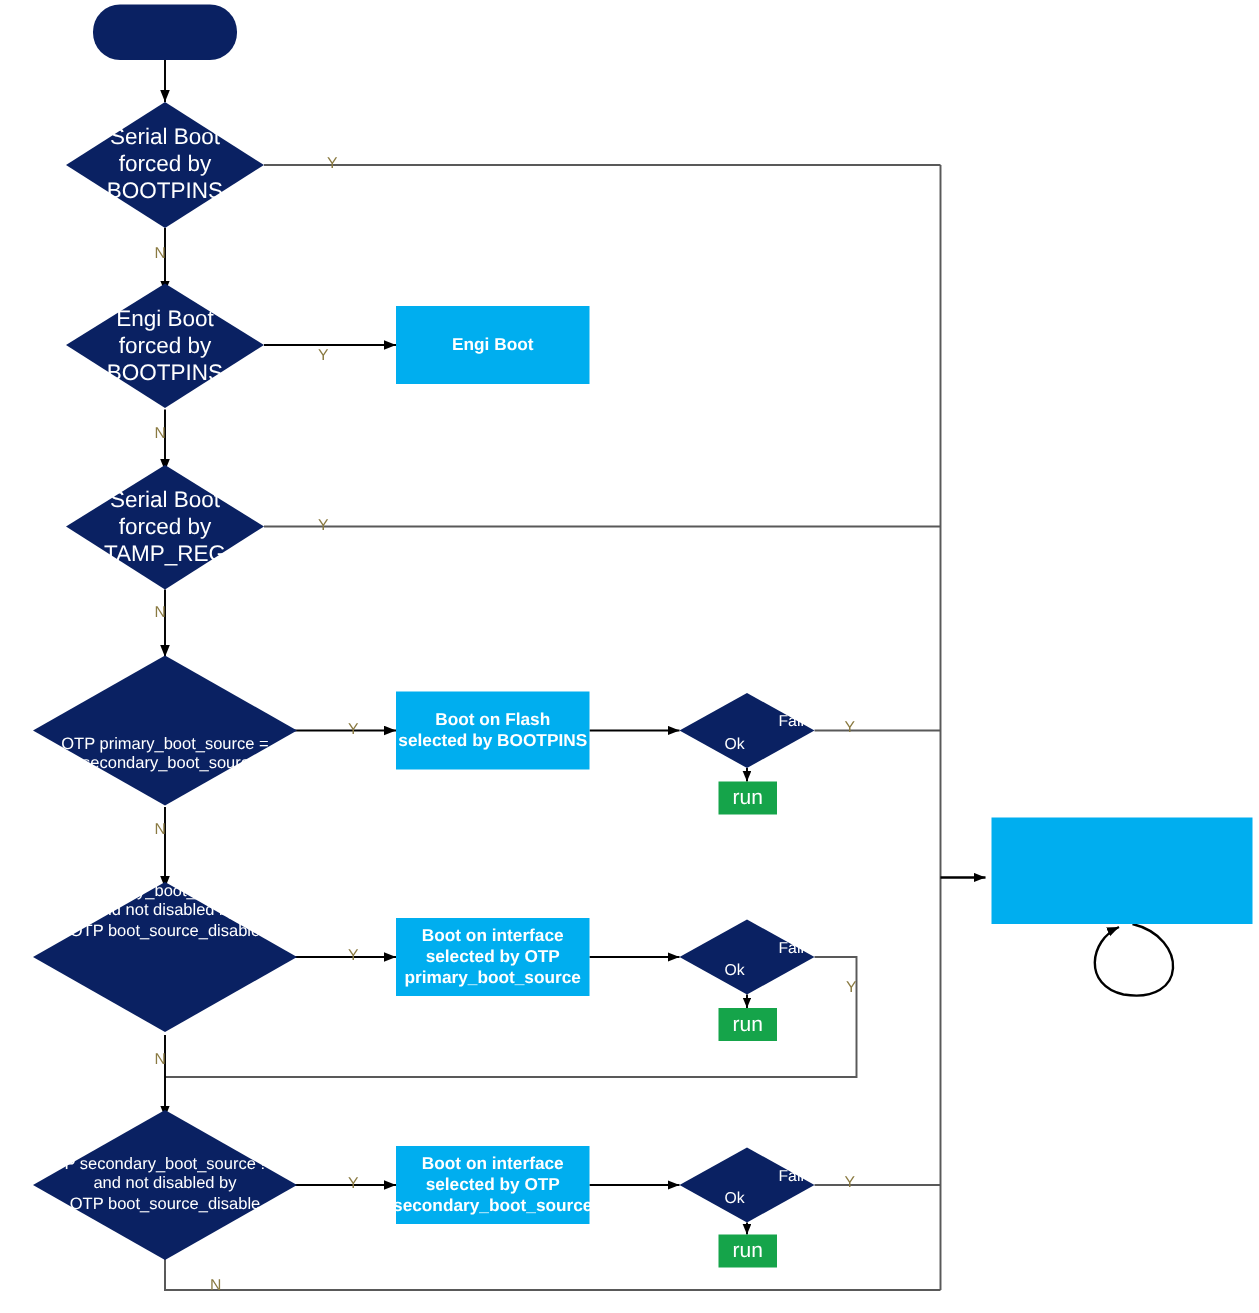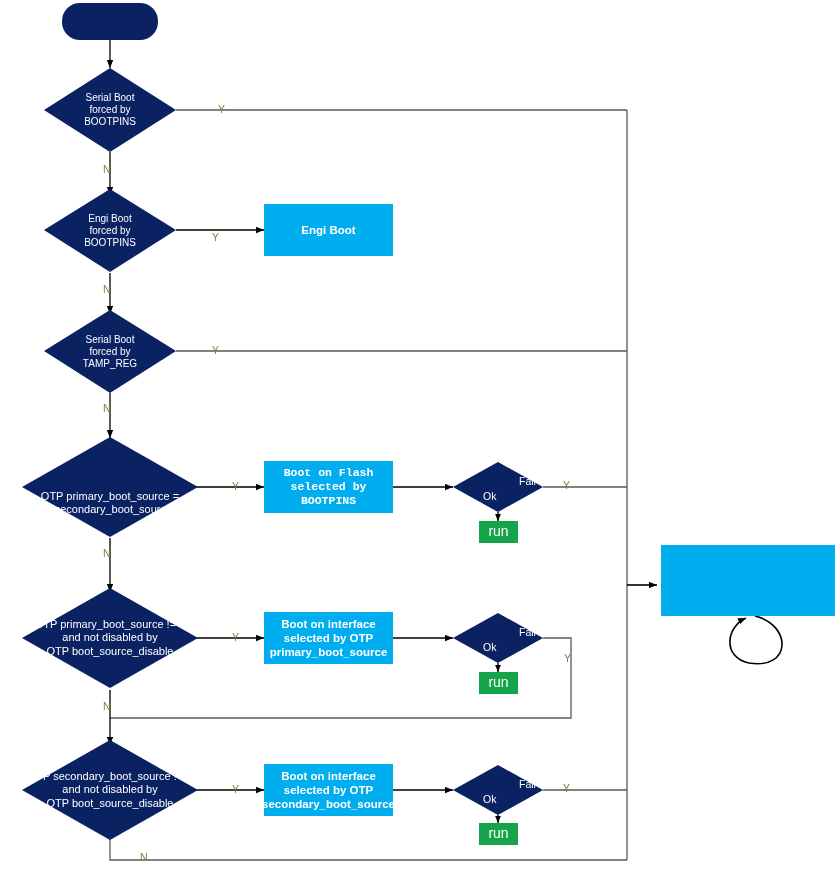--- a/index.html
+++ b/index.html
@@ -29,21 +29,21 @@
     display: flex;
     align-items: center;
     justify-content: center;
     text-align: center;
     color: #ffffff;
     pointer-events: none;
     white-space: pre-line;
     line-height: 1.22;
   }
   .lbl-terminator { font-size: 11.5px; }
-  .lbl-decision   { font-size: 10px; }
+  .lbl-decision   { font-size: 15px; }
   .lbl-decision-wide { font-size: 11px; }
   .lbl-process    { font-size: 11.5px; font-weight: bold; }
   .lbl-run        { font-size: 14px; text-align: center; }
   .edge-label {
     position: absolute;
     font-size: 10.5px;
     color: #8a7a42;
     pointer-events: none;
     white-space: nowrap;
   }
@@ -156,31 +156,31 @@
 forced by
 BOOTPINS</div>
 
   <div class="node-label lbl-decision" style="left:50px;top:326px;width:120px;height:52px;">Serial Boot
 forced by
 TAMP_REG</div>
 
   <div class="node-label lbl-decision-wide" style="left:18px;top:468px;width:184px;height:38px;margin-top:16px;">OTP primary_boot_source =
 OTP secondary_boot_source = 0</div>
 
-  <div class="node-label lbl-decision-wide" style="left:18px;top:614px;width:184px;height:48px;">OTP primary_boot_source != 0
+  <div class="node-label lbl-decision-wide" style="left:18px;top:584px;width:184px;height:48px;">OTP primary_boot_source != 0
 and not disabled by
 OTP boot_source_disable</div>
 
   <div class="node-label lbl-decision-wide" style="left:14px;top:766px;width:192px;height:48px;">OTP secondary_boot_source != 1
 and not disabled by
 OTP boot_source_disable</div>
 
   <div class="node-label lbl-process" style="left:264px;top:204px;width:129px;height:52px;">Engi Boot</div>
 
-  <div class="node-label lbl-process" style="left:264px;top:461px;width:129px;height:52px;font-family:Liberation Mono, monospace;">Boot on Flash
+  <div class="node-label lbl-process" style="left:264px;top:461px;width:129px;height:52px;">Boot on Flash
 selected by BOOTPINS</div>
 
   <div class="node-label lbl-process" style="left:264px;top:612px;width:129px;height:52px;">Boot on interface
 selected by OTP
 primary_boot_source</div>
 
   <div class="node-label lbl-process" style="left:264px;top:764px;width:129px;height:52px;">Boot on interface
 selected by OTP
 secondary_boot_source</div>
 

